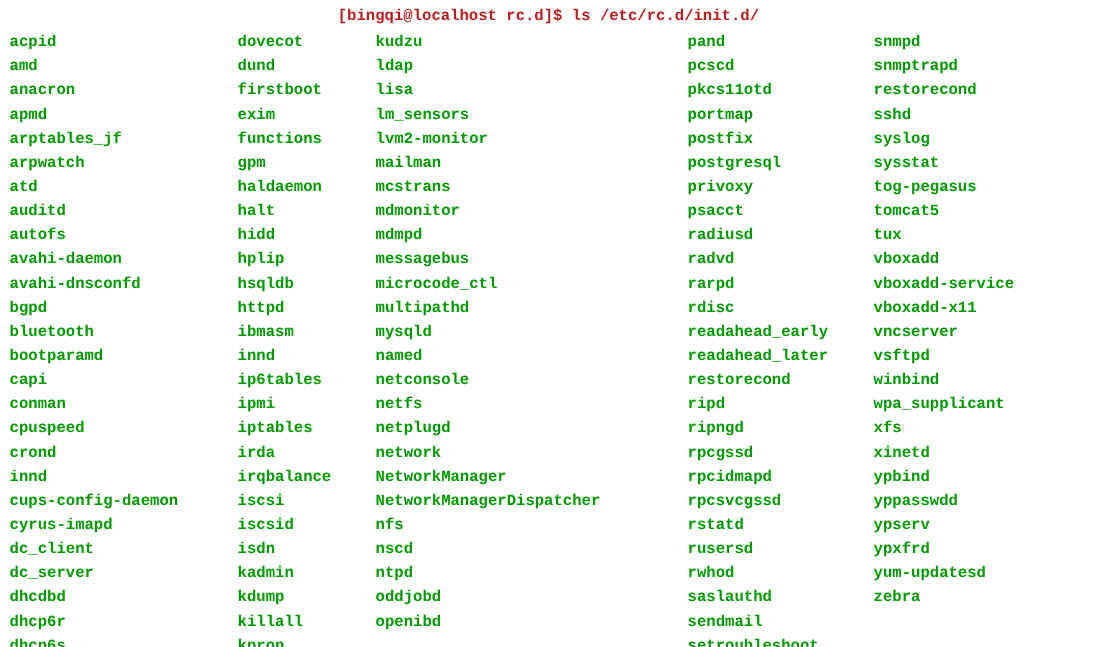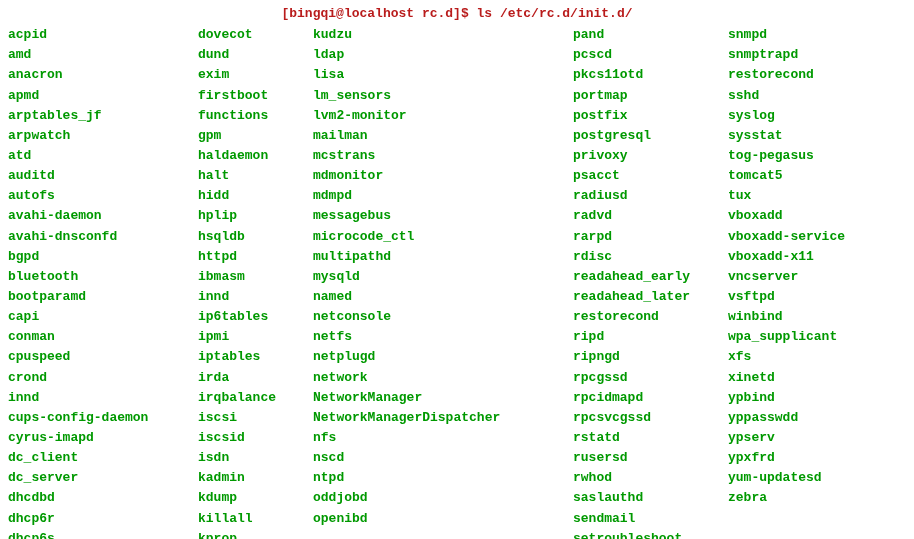--- a/index.html
+++ b/index.html
@@ -66,22 +66,22 @@
       <span class="entry">cyrus-imapd</span>
       <span class="entry">dc_client</span>
       <span class="entry">dc_server</span>
       <span class="entry">dhcdbd</span>
       <span class="entry">dhcp6r</span>
       <span class="entry">dhcp6s</span>
     </div>
   <div class="col" id="col1" style="width: 115px;">
       <span class="entry">dovecot</span>
       <span class="entry">dund</span>
+      <span class="entry">firstboot</span>
       <span class="entry">exim</span>
-      <span class="entry">firstboot</span>
       <span class="entry">functions</span>
       <span class="entry">gpm</span>
       <span class="entry">haldaemon</span>
       <span class="entry">halt</span>
       <span class="entry">hidd</span>
       <span class="entry">hplip</span>
       <span class="entry">hsqldb</span>
       <span class="entry">httpd</span>
       <span class="entry">ibmasm</span>
       <span class="entry">innd</span>

